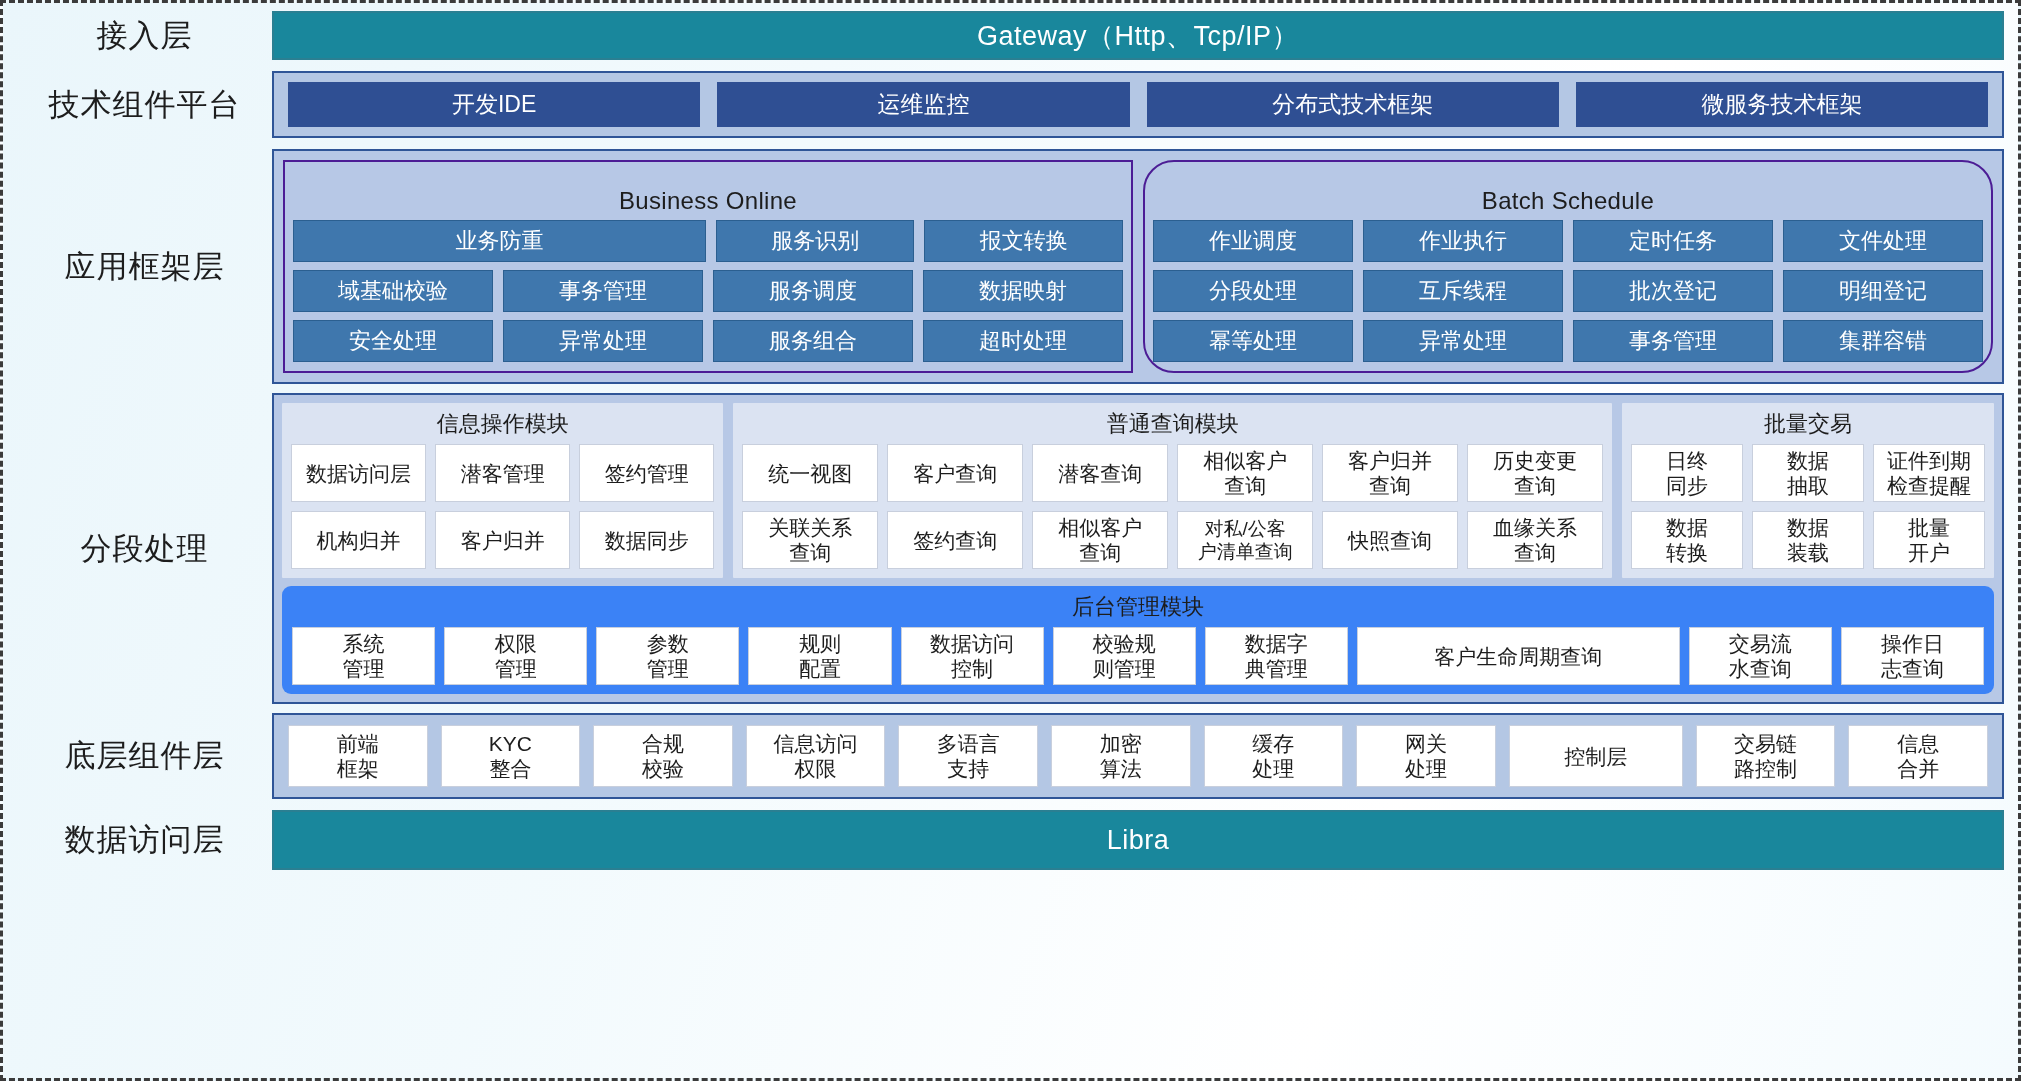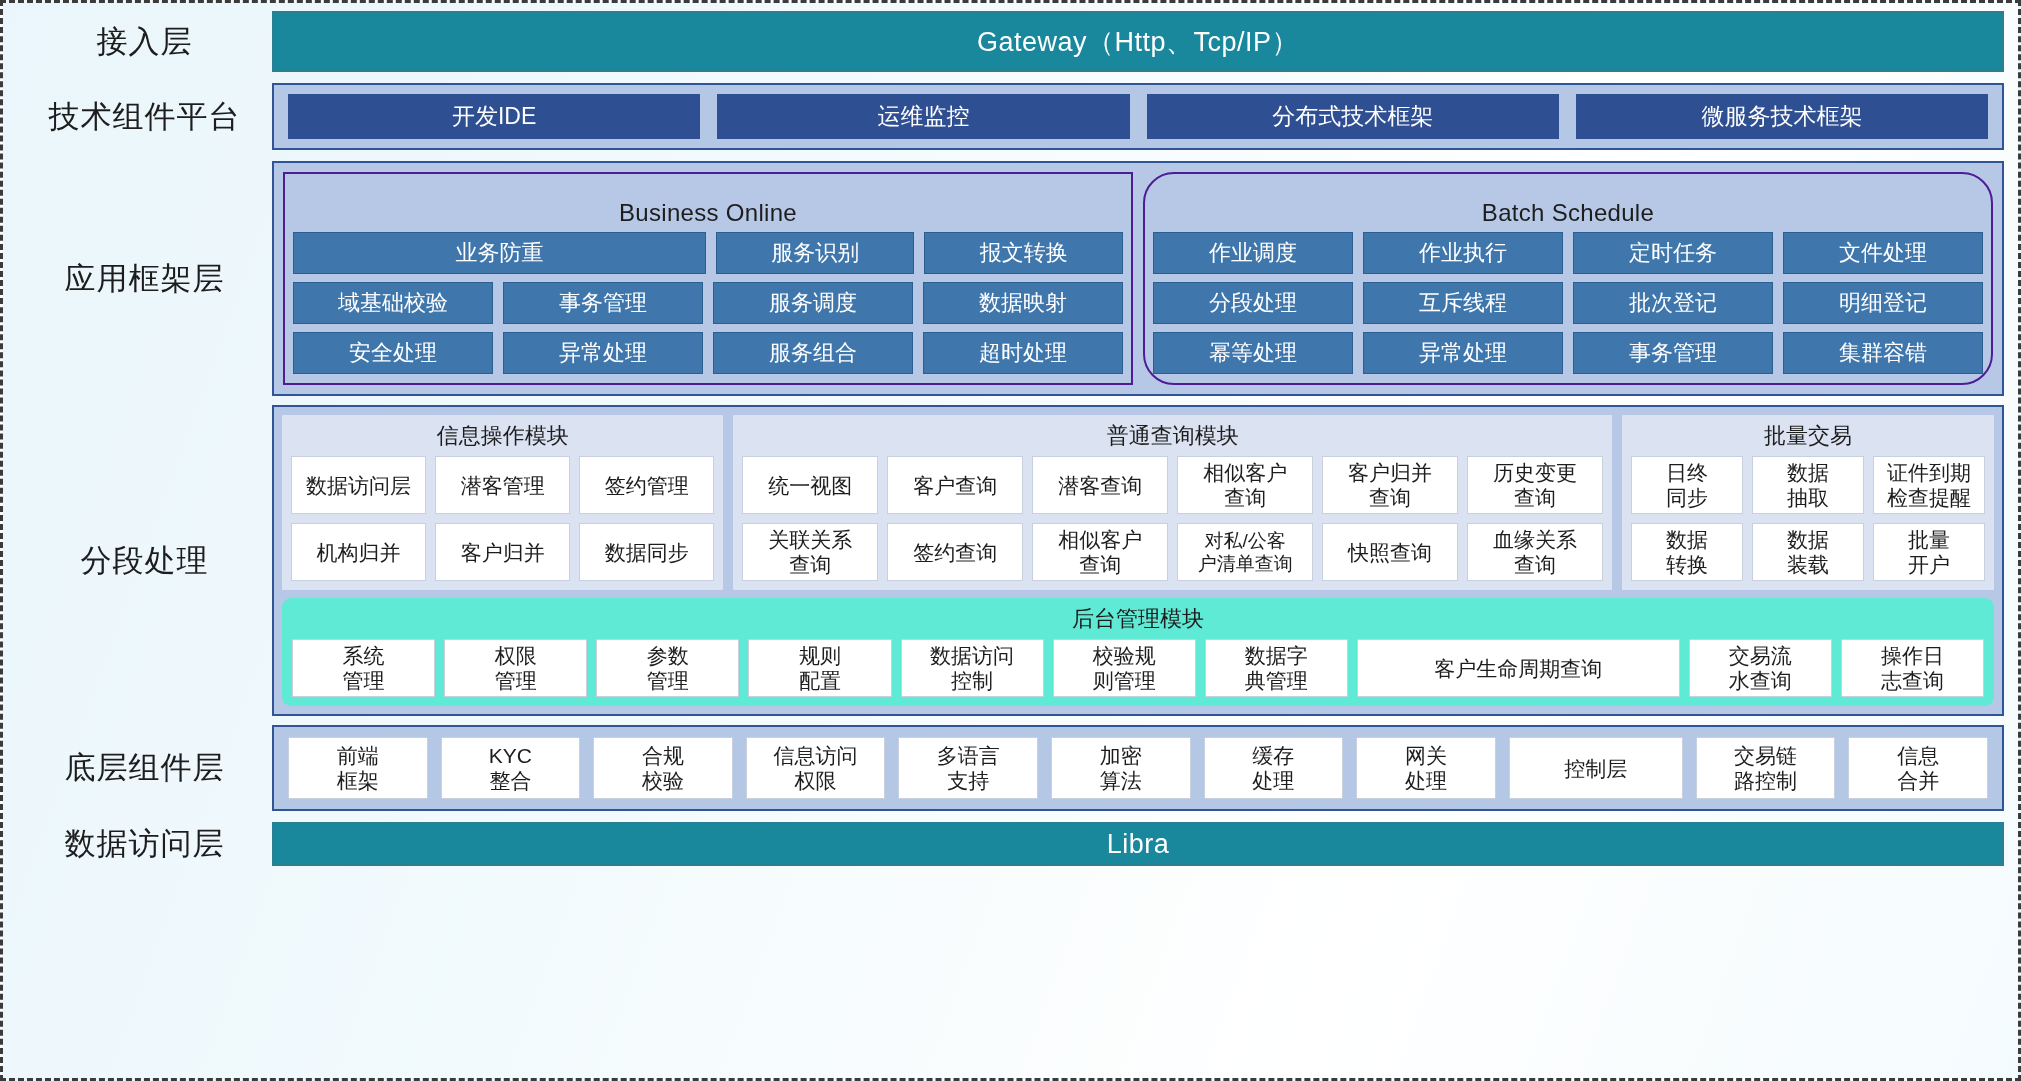--- a/index.html
+++ b/index.html
@@ -30,22 +30,22 @@
   
   .tealbar {
     flex: 1;
     background: #19879c;
     border: 2px solid #2a7f92;
     color: #ffffff;
     display: flex; align-items: center; justify-content: center;
     font-size: 27px;
     letter-spacing: .5px;
   }
-  #gateway-bar { height: 61px; }
-  #libra-bar  { height: 44px; }
+  #gateway-bar { height: 49px; }
+  #libra-bar  { height: 60px; }
 
   
   .band {
     flex: 1;
     background: #b4c7e4;
     border: 2px solid #2f5597;
     display: flex; align-items: center;
     padding: 9px 14px;
     gap: 17px;
   }
@@ -121,21 +121,21 @@
     font-size: 21px;
     line-height: 25px;
     min-height: 58px;
     display: flex; align-items: center; justify-content: center;
     text-align: center;
     flex: 1;
     padding: 2px 4px;
     white-space: pre-line;
   }
   .wchip.small { font-size: 19px; line-height: 23px; }
-  .backbox { background:#5eead4; border-radius: 9px; padding: 5px 10px 9px 10px; }
+  .backbox { background:#3b82f6; border-radius: 9px; padding: 5px 10px 9px 10px; }
 
   
   .bchip {
     background: #ffffff;
     border: 1px solid #c8cfdd;
     color: #1d1d1d;
     font-size: 21px;
     line-height: 25px;
     min-height: 62px;
     display: flex; align-items: center; justify-content: center;

